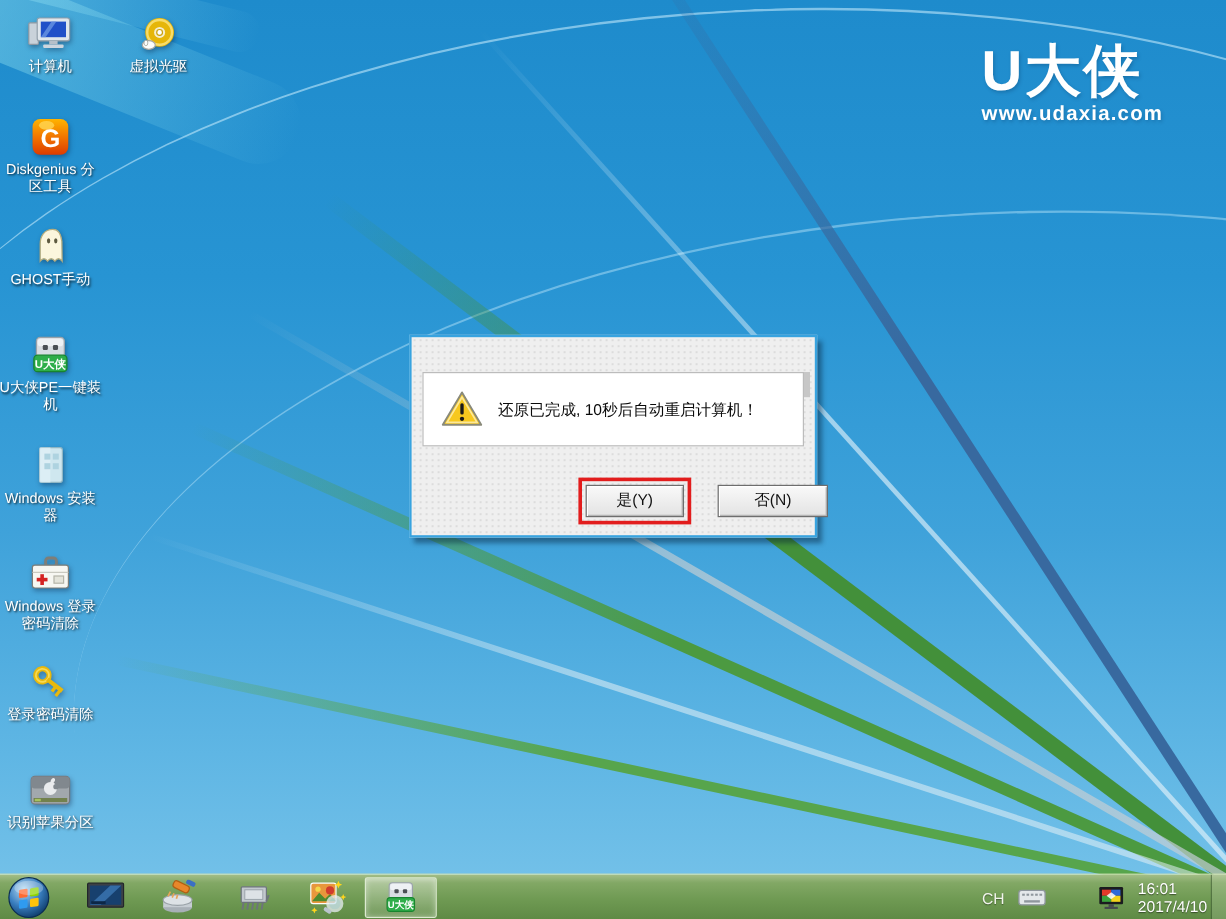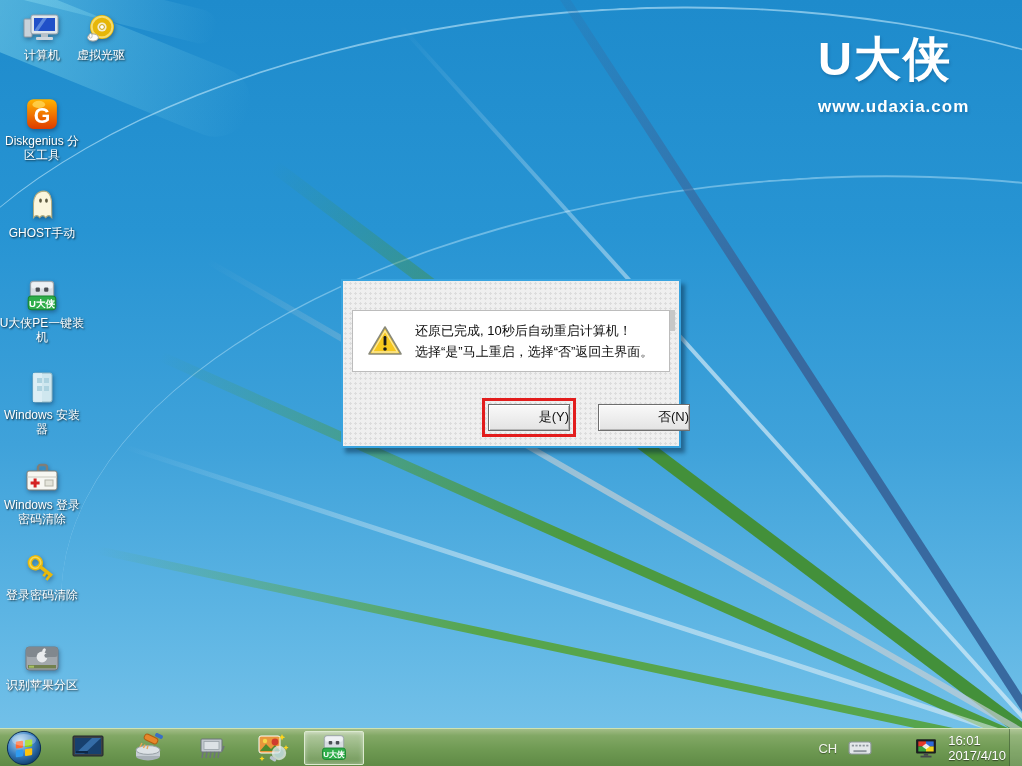--- a/index.html
+++ b/index.html
@@ -24,21 +24,21 @@
   .r2 { bottom:10px; height:4px;  background:linear-gradient(to left,rgba(235,246,252,.6) 55%,rgba(235,246,252,0)); transform:rotate(48deg);}
   .r3 { bottom:4px;  height:13px; background:linear-gradient(to left,#43903a 55%,rgba(67,144,58,0)); transform:rotate(37deg);}
   .r4 { bottom:12px; height:6px;  background:linear-gradient(to left,rgba(196,206,212,.7) 55%,rgba(196,206,212,0)); transform:rotate(30deg);}
   .r5 { bottom:6px;  height:10px; background:linear-gradient(to left,#4c9a41 55%,rgba(76,154,65,0)); transform:rotate(24deg);}
   .r6 { bottom:14px; height:5px;  background:linear-gradient(to left,rgba(228,240,246,.55) 60%,rgba(228,240,246,0)); transform:rotate(18deg);}
   .r7 { bottom:8px;  height:8px;  background:linear-gradient(to left,#57a54c 60%,rgba(87,165,76,0)); transform:rotate(12deg);}
 
   
   #logo { position:absolute; left:818px; top:34px; color:#fff; text-shadow:1px 2px 3px rgba(0,40,80,.25); }
   #logo .big { font-size:47px; font-weight:800; letter-spacing:2px; line-height:50px; }
-  #logo .small { font-size:17px; font-weight:700; letter-spacing:1px; margin-top:13px; }
+  #logo .small { font-size:17px; font-weight:700; letter-spacing:1px; margin-top:1px; }
 
   
   .dicon { position:absolute; width:86px; display:flex; flex-direction:column; align-items:center; cursor:pointer; }
   .dicon .ic { height:40px; display:flex; align-items:flex-end; justify-content:center;
                filter:drop-shadow(1px 2px 2px rgba(0,10,40,.35)); }
   .dicon .lb { margin-top:2px; font-size:12px; line-height:14px; color:#fff; text-align:center;
                text-shadow:1px 1px 2px rgba(0,0,0,.8); }
 
   
   #dialog { position:absolute; left:341px; top:279px; width:340px; height:169px;
@@ -46,21 +46,21 @@
     background-image:radial-gradient(circle,#dcdcdc 1px,transparent 1.1px); background-size:5px 5px;
     box-shadow:4px 5px 4px rgba(5,30,55,.45); z-index:5; }
   .dlg-title { height:28px; position:relative; display:flex; align-items:center; justify-content:center;
     font-size:15px; color:#222;margin-top:26px; }
   .dlg-close { position:absolute; right:4px; top:3px; width:30px; height:21px; background:#c7c7c7;
     color:#fff; font-size:15px; font-weight:bold; display:flex; align-items:center; justify-content:center; cursor:pointer; }
   .dlg-body { position:absolute; left:9px; right:9px; top:29px; height:62px; background:#fff;
     border:1px solid #bcbcbc; display:flex; align-items:center; padding:0 8px 0 14px; }
   .warn { width:36px; height:32px; margin-right:12px; flex:0 0 auto; }
   .msg { font-size:13px; line-height:21px; color:#0a0a0a; white-space:nowrap; }
-  .dlg-btn { position:absolute; top:123px; height:27px; font-size:13px; color:#111; text-align:right;
+  .dlg-btn { position:absolute; top:123px; height:27px; font-size:13px; color:#111; text-align:center;
     line-height:24px; background:linear-gradient(#f9f9f9,#e3e3e3); border:1px solid #6e6e6e;
     box-shadow:inset 1px 1px 0 #fff, inset -1px -1px 0 #b5b5b5; cursor:pointer; }
   #yes-btn { left:145px; width:82px; }
   #no-btn  { left:255px; width:92px; }
   #yes-highlight { position:absolute; left:139px; top:117px; width:94px; height:39px;
     border:3px solid #e21d1d; pointer-events:none; }
 
   
   #taskbar { position:absolute; left:0; right:0; bottom:0; height:38px; z-index:10;
     background:linear-gradient(#a3bd87 0%,#82a865 18%,#6f9a53 55%,#5f8a45 100%);
@@ -111,21 +111,21 @@
         <rect x="8" y="2" width="27" height="19" rx="2" fill="#dfe6ec" stroke="#93a0ab"></rect>
         <rect x="11" y="5" width="21" height="13" fill="#2050c8"></rect>
         <polygon points="11,18 20,5 24,5 15,18" fill="#6e9ae6" opacity=".75"></polygon>
         <rect x="18" y="21" width="7" height="3" fill="#b6c0c9"></rect>
         <rect x="13" y="24" width="17" height="3" rx="1" fill="#cdd6de"></rect>
       </svg>
     </span>
     <span class="lb">计算机</span>
   </div>
 
-  <div class="dicon" style="left:58px;top:6px">
+  <div class="dicon" style="left:89px;top:6px">
     <span class="ic">
       <svg width="34" height="34" viewBox="0 0 34 32">
         <circle cx="18" cy="14" r="12" fill="#e6b609"></circle>
         <circle cx="18" cy="14" r="10.3" fill="none" stroke="#f7dc6a" stroke-width="2"></circle>
         <circle cx="18" cy="14" r="4.6" fill="#f4edcf"></circle>
         <circle cx="18" cy="14" r="2.4" fill="#fff" stroke="#c9a10a"></circle>
         <ellipse cx="9" cy="24.5" rx="5.4" ry="3.6" fill="#fdfdfb" stroke="#a9a9a2"></ellipse>
         <ellipse cx="6.6" cy="22.8" rx="1.6" ry="2.3" fill="#fdfdfb" stroke="#a9a9a2" stroke-width=".7"></ellipse>
       </svg>
     </span>
@@ -240,21 +240,20 @@
     </div>
     <div class="dlg-body">
       <svg class="warn" viewBox="0 0 36 32">
         <path d="M18 2 L34 29 L2 29 Z" fill="#f7c81e" stroke="#8a8a7a" stroke-width="1.6" stroke-linejoin="round"></path>
         <path d="M18 6 L30.5 27 L5.5 27 Z" fill="none" stroke="#fce89a" stroke-width="1.4"></path>
         <rect x="16.6" y="11" width="2.8" height="9.5" rx="1.3" fill="#1a1a1a"></rect>
         <circle cx="18" cy="24" r="1.8" fill="#1a1a1a"></circle>
       </svg>
       <div class="msg">
         <div>还原已完成, 10秒后自动重启计算机！</div>
-        <div>选择“是”马上重启，选择“否”返回主界面。</div>
       </div>
     </div>
     <div class="dlg-btn" id="yes-btn">是(Y)</div>
     <div class="dlg-btn" id="no-btn">否(N)</div>
     <div id="yes-highlight"></div>
   </div>
 
   <div id="taskbar">
     <div class="tb-btn" id="start-orb">
       <svg width="36" height="36" viewBox="0 0 36 36">

